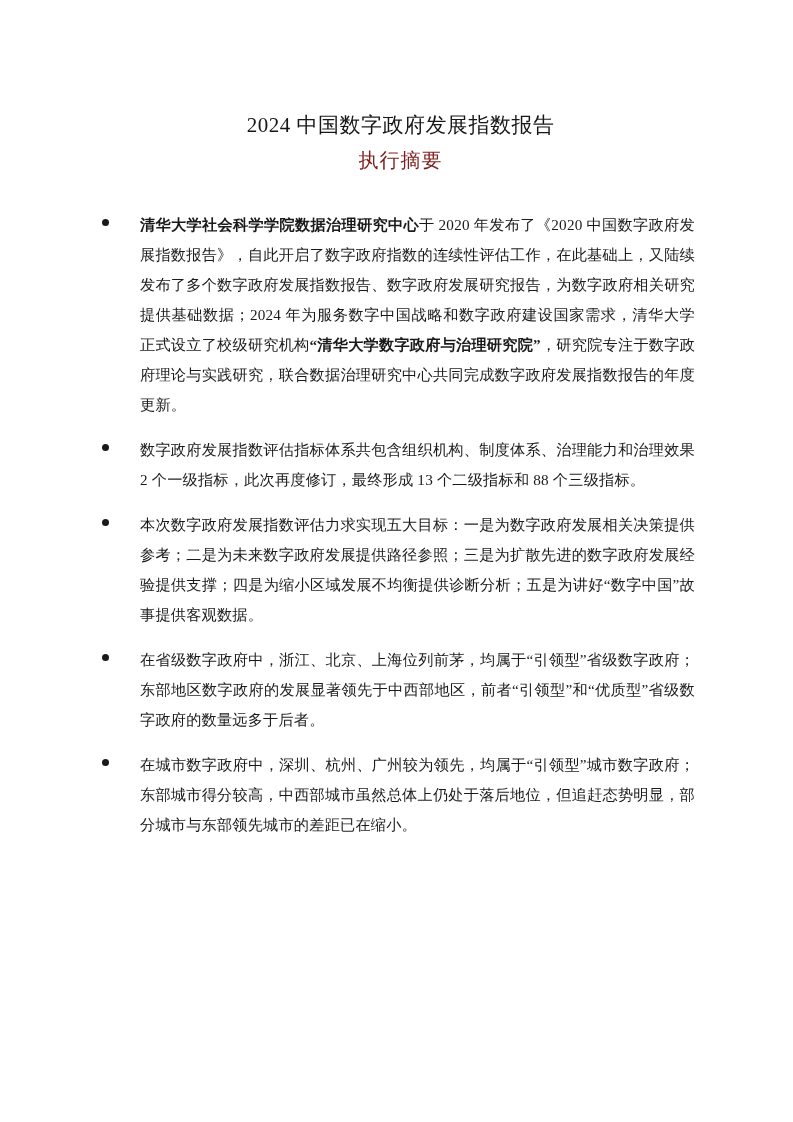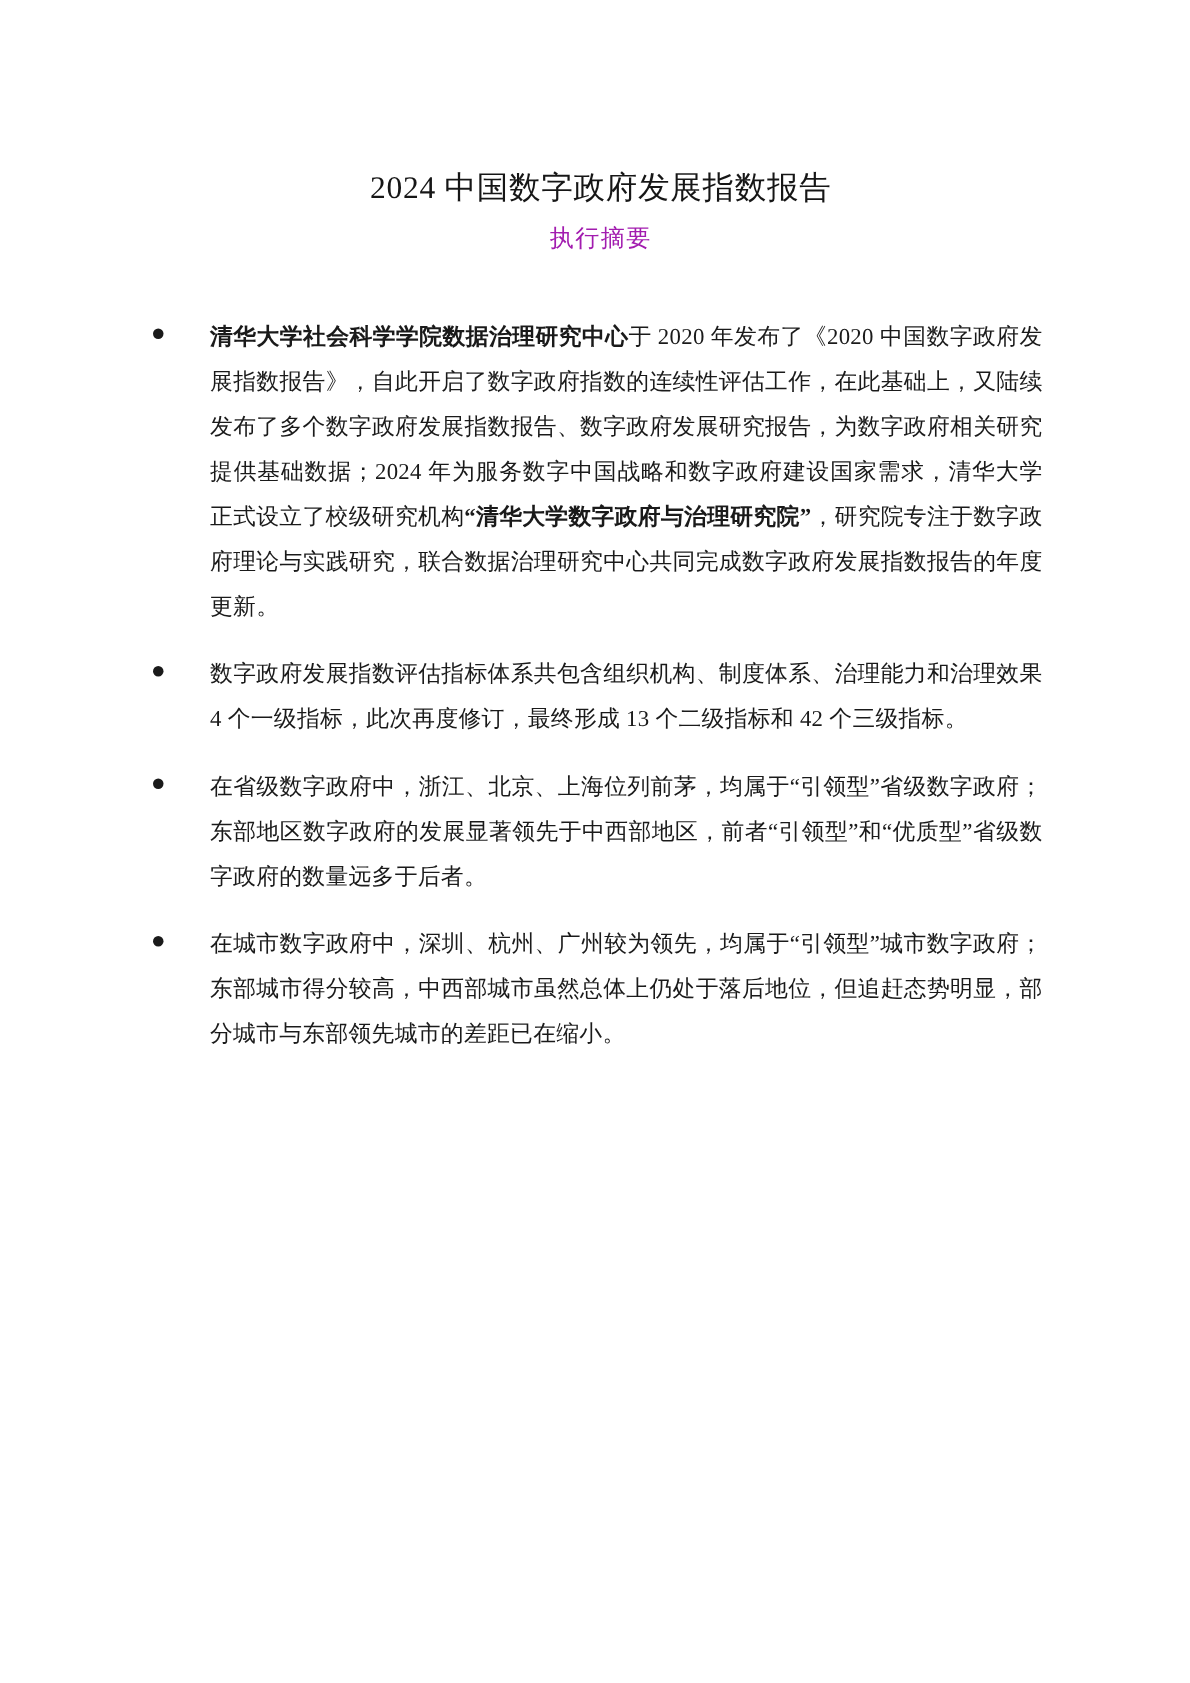--- a/index.html
+++ b/index.html
@@ -26,26 +26,26 @@
     text-align: center;
     font-size: 21px;
     line-height: 34px;
     letter-spacing: 0.5px;
     margin: 0 0 2px 0;
     font-weight: 400;
     color: #161616;
   }
   .doc-subtitle {
     text-align: center;
-    font-size: 16px;
+    font-size: 20px;
     line-height: 32px;
     letter-spacing: 1px;
     margin: 0 0 34px 0;
     font-weight: 400;
-    color: #a21caf;
+    color: #7f1d1d;
   }
   .bullet-list {
     list-style: none;
     margin: 0;
     padding: 0;
   }
   .bullet-item {
     position: relative;
     padding-left: 34px;
     margin-bottom: 15px;
@@ -78,21 +78,25 @@
 <div class="page">
   <h1 class="doc-title">2024 中国数字政府发展指数报告</h1>
   <h2 class="doc-subtitle">执行摘要</h2>
   <ul class="bullet-list" id="bullet-list">
       <li class="bullet-item">
         <span class="bullet-marker"></span>
         <p class="para"><span class="bold">清华大学社会科学学院数据治理研究中心</span><span>于 2020 年发布了《2020 中国数字政府发展指数报告》，自此开启了数字政府指数的连续性评估工作，在此基础上，又陆续发布了多个数字政府发展指数报告、数字政府发展研究报告，为数字政府相关研究提供基础数据；2024 年为服务数字中国战略和数字政府建设国家需求，清华大学正式设立了校级研究机构</span><span class="bold">“清华大学数字政府与治理研究院”</span><span>，研究院专注于数字政府理论与实践研究，联合数据治理研究中心共同完成数字政府发展指数报告的年度更新。</span></p>
       </li>
       <li class="bullet-item">
         <span class="bullet-marker"></span>
-        <p class="para"><span>数字政府发展指数评估指标体系共包含组织机构、制度体系、治理能力和治理效果 4 个一级指标，此次再度修订，最终形成 13 个二级指标和 42 个三级指标。</span></p>
+        <p class="para"><span>数字政府发展指数评估指标体系共包含组织机构、制度体系、治理能力和治理效果 2 个一级指标，此次再度修订，最终形成 13 个二级指标和 88 个三级指标。</span></p>
+      </li>
+      <li class="bullet-item">
+        <span class="bullet-marker"></span>
+        <p class="para"><span>本次数字政府发展指数评估力求实现五大目标：一是为数字政府发展相关决策提供参考；二是为未来数字政府发展提供路径参照；三是为扩散先进的数字政府发展经验提供支撑；四是为缩小区域发展不均衡提供诊断分析；五是为讲好“数字中国”故事提供客观数据。</span></p>
       </li>
       <li class="bullet-item">
         <span class="bullet-marker"></span>
         <p class="para"><span>在省级数字政府中，浙江、北京、上海位列前茅，均属于“引领型”省级数字政府；东部地区数字政府的发展显著领先于中西部地区，前者“引领型”和“优质型”省级数字政府的数量远多于后者。</span></p>
       </li>
       <li class="bullet-item">
         <span class="bullet-marker"></span>
         <p class="para"><span>在城市数字政府中，深圳、杭州、广州较为领先，均属于“引领型”城市数字政府；东部城市得分较高，中西部城市虽然总体上仍处于落后地位，但追赶态势明显，部分城市与东部领先城市的差距已在缩小。</span></p>
       </li>
     </ul>

